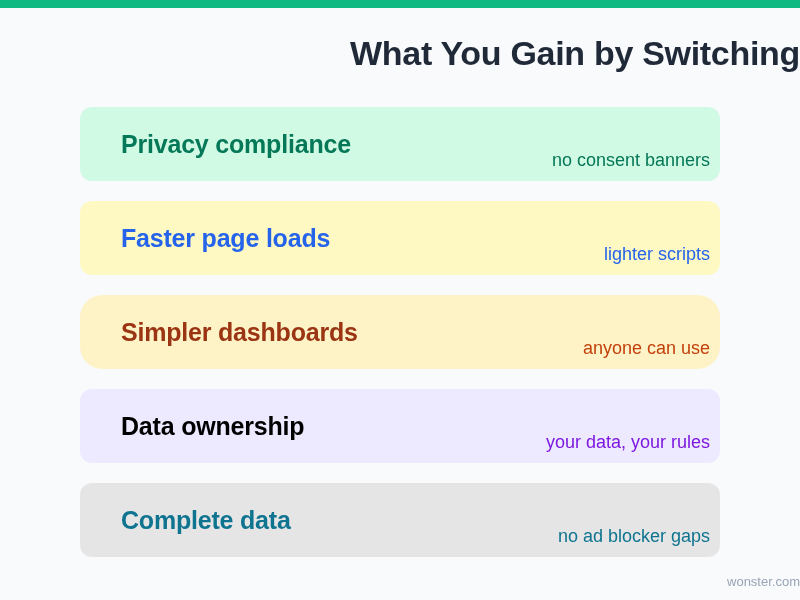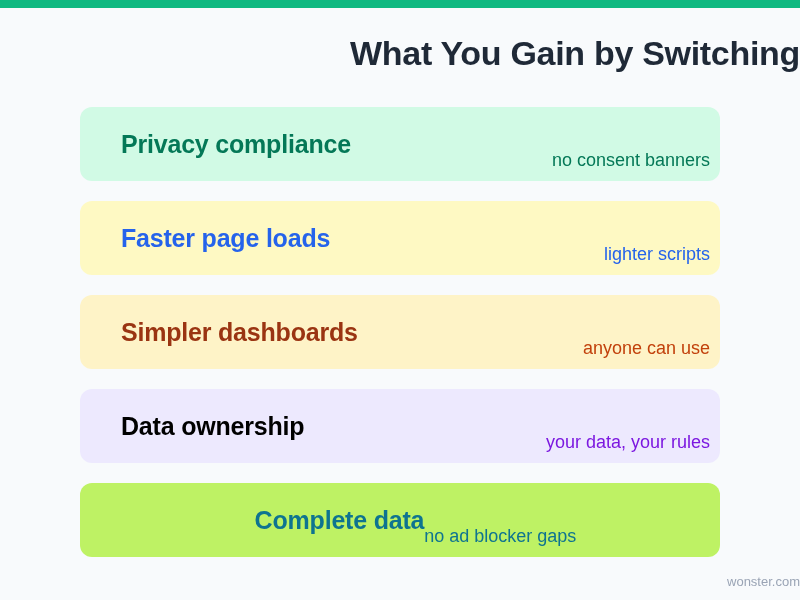--- a/index.html
+++ b/index.html
@@ -92,27 +92,27 @@
 
 <div id="card-list">
     <div class="benefit-card" style="background: rgb(209, 250, 229);">
       <div class="benefit-title" style="color: rgb(4, 120, 87);">Privacy compliance</div>
       <div class="benefit-sub" style="color: rgb(4, 120, 87);">no consent banners</div>
     </div>
     <div class="benefit-card" style="background: #fef9c3;">
       <div class="benefit-title" style="color: rgb(37, 99, 235);">Faster page loads</div>
       <div class="benefit-sub" style="color: rgb(37, 99, 235);">lighter scripts</div>
     </div>
-    <div class="benefit-card" style="background: rgb(254, 243, 199);">
+    <div class="benefit-card" style="background: rgb(254, 243, 199); border-radius: 22px;">
       <div class="benefit-title" style="color: rgb(154, 52, 18);">Simpler dashboards</div>
       <div class="benefit-sub" style="color: #c2410c; text-align: right;">anyone can use</div>
     </div>
     <div class="benefit-card" style="background: rgb(237, 233, 254);">
       <div class="benefit-title" style="color: #000000; text-align: center;">Data ownership</div>
       <div class="benefit-sub" style="color: rgb(124, 24, 224);">your data, your rules</div>
     </div>
-    <div class="benefit-card" style="background: #bef264; justify-content: center;">
+    <div class="benefit-card" style="background: #e5e5e5;">
       <div class="benefit-title" style="color: rgb(14, 116, 144);">Complete data</div>
       <div class="benefit-sub" style="color: rgb(14, 116, 144);">no ad blocker gaps</div>
     </div>
   </div>
 
 <div id="footer-note" style="color: rgb(154, 164, 181); text-align: right;">wonster.com</div>
 
 </body></html>

